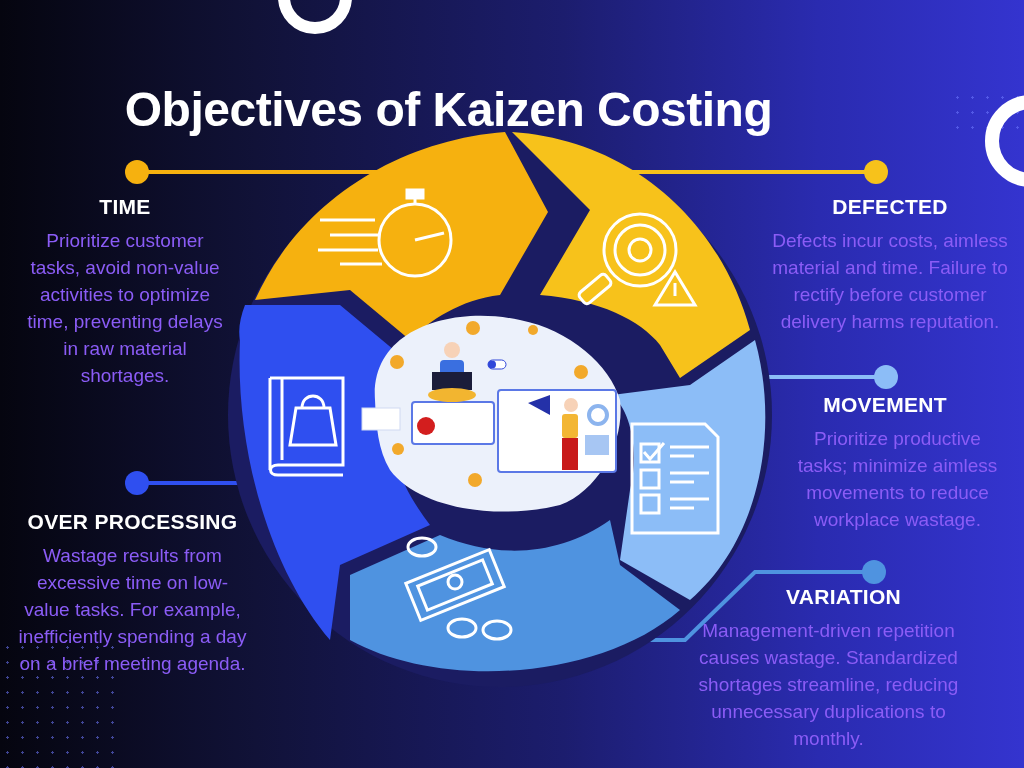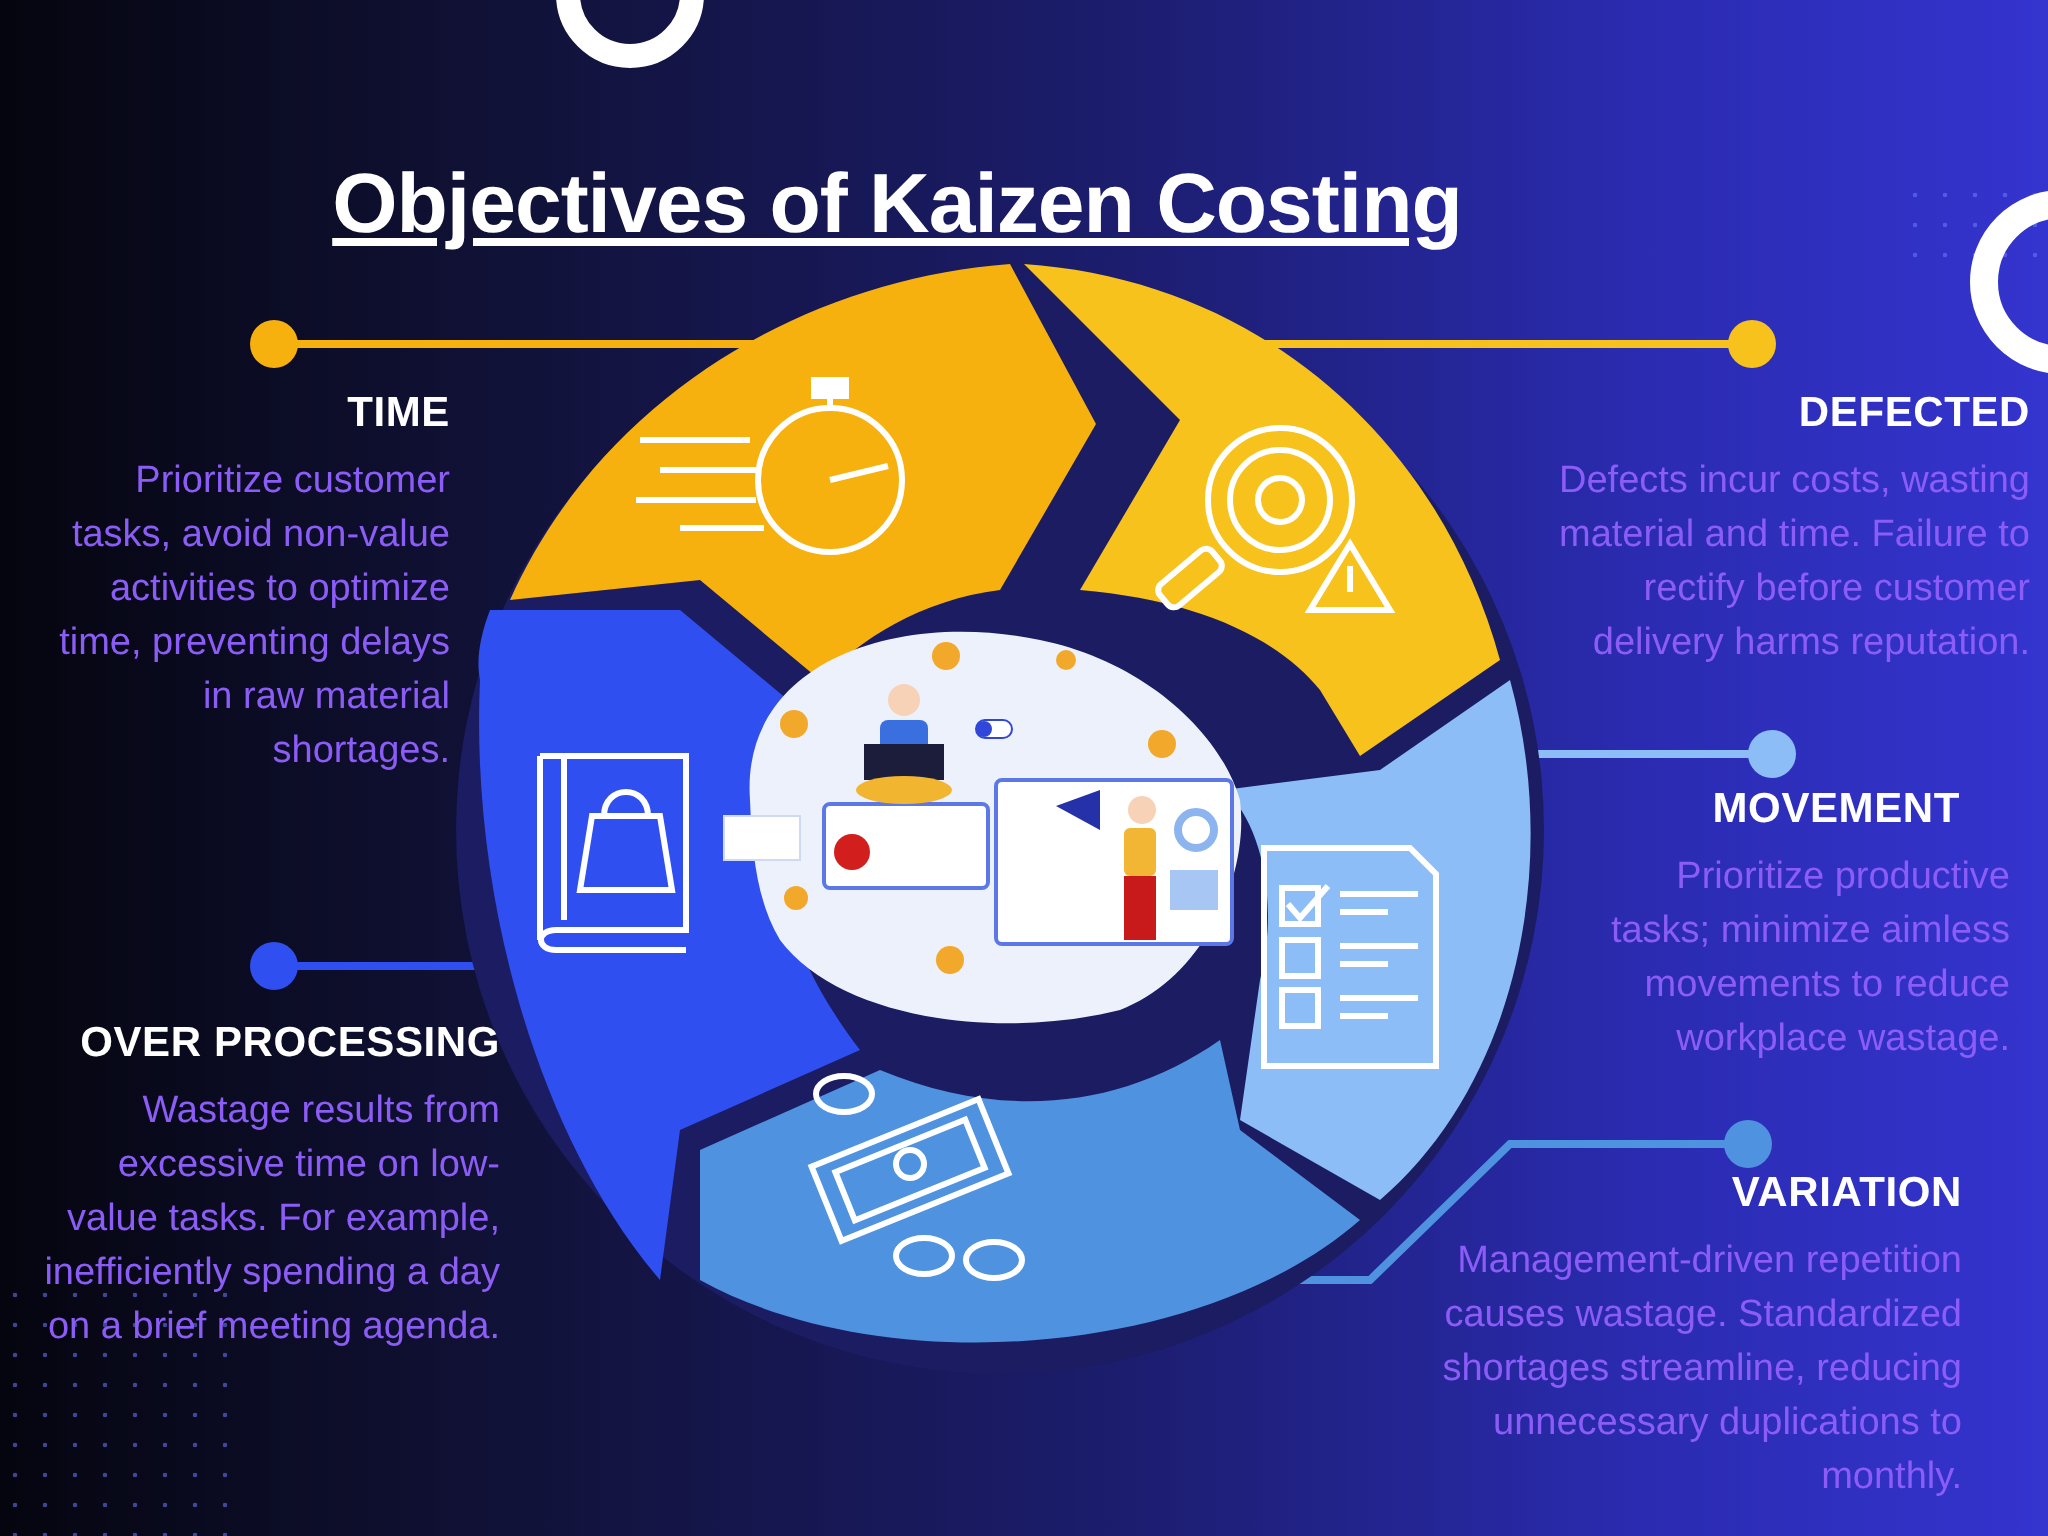--- a/index.html
+++ b/index.html
@@ -1,22 +1,22 @@
 <!DOCTYPE html>
 <html><head>
 <meta charset="utf-8">
 <style>
   html,body{margin:0;padding:0;}
   body{width:1024px;height:768px;overflow:hidden;position:relative;
     font-family:"Liberation Sans",sans-serif;color:#fff;
     background:linear-gradient(90deg,#05050f 0%,#111238 25%,#1c1d6e 55%,#2a2bb0 80%,#3434cf 100%);}
   .dots{position:absolute;background-image:radial-gradient(circle,rgba(110,120,255,0.55) 1px,transparent 1.3px);background-size:15px 15px;}
   .deco-ring{position:absolute;border-radius:50%;border:solid #fff;}
-  .title{position:absolute;left:0;width:897px;top:50px;text-align:center;font-size:42px;font-weight:700;letter-spacing:-0.5px;text-decoration:underline;}
-  .block{position:absolute;text-align:right;}
+  .title{position:absolute;left:0;width:897px;top:50px;text-align:center;font-size:48px;font-weight:700;letter-spacing:-0.5px;}
+  .block{position:absolute;text-align:center;}
   .block h3{margin:0 0 8px 0;font-size:21px;font-weight:700;letter-spacing:0.3px;}
   .block p{margin:0;font-size:19px;line-height:27px;color:#8b5cf6;}
   svg.main{position:absolute;left:0;top:0;}
 </style>
 </head>
 <body>
 
 <div class="dots" style="left:0;top:640px;width:120px;height:128px;"></div>
 <div class="dots" style="left:950px;top:90px;width:74px;height:50px;"></div>
 <div class="deco-ring" style="left:278px;top:-40px;width:50px;height:50px;border-width:12px;"></div>
@@ -125,21 +125,21 @@
     <path d="M302,408 C302,392 324,392 324,408"></path>
   </g>
 </svg>
 
 <div class="block" style="left:25px;top:195px;width:200px;">
   <h3>TIME</h3>
   <p>Prioritize customer tasks, avoid non-value activities to optimize time, preventing delays in raw material shortages.</p>
 </div>
 <div class="block" style="left:765px;top:195px;width:250px;">
   <h3>DEFECTED</h3>
-  <p>Defects incur costs, wasting material and time. Failure to rectify before customer delivery harms reputation.</p>
+  <p>Defects incur costs, aimless material and time. Failure to rectify before customer delivery harms reputation.</p>
 </div>
 <div class="block" style="left:790px;top:393px;width:215px;">
   <h3 style="margin-right:25px;">MOVEMENT</h3>
   <p>Prioritize productive tasks; minimize aimless movements to reduce workplace wastage.</p>
 </div>
 <div class="block" style="left:676px;top:585px;width:305px;">
   <h3 style="margin-left:30px;">VARIATION</h3>
   <p>Management-driven repetition causes wastage. Standardized shortages streamline, reducing unnecessary duplications to monthly.</p>
 </div>
 <div class="block" style="left:15px;top:510px;width:235px;">

